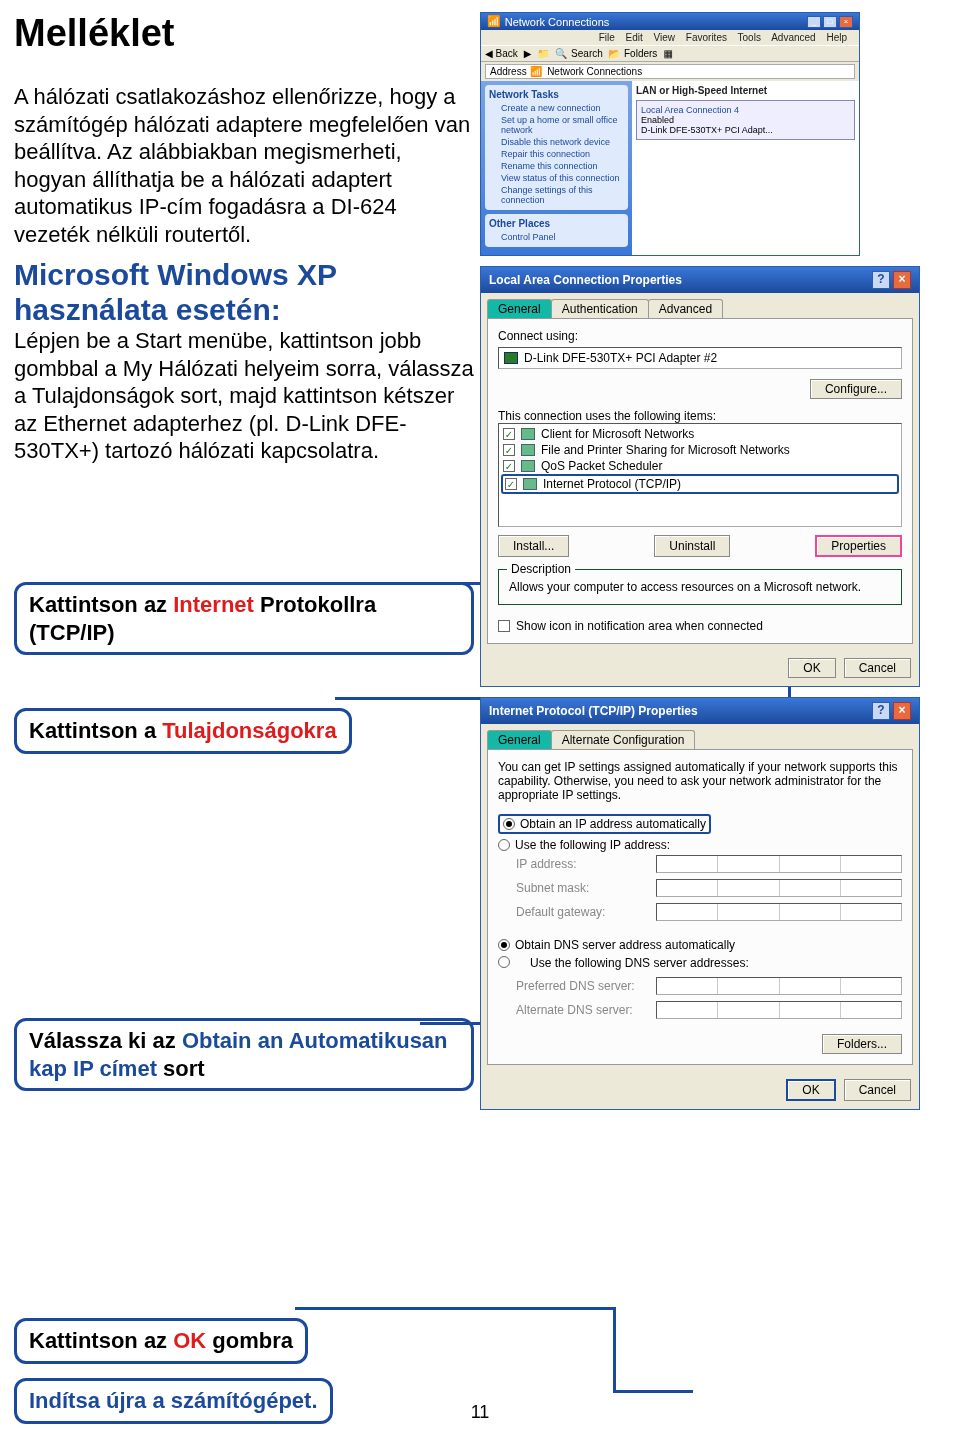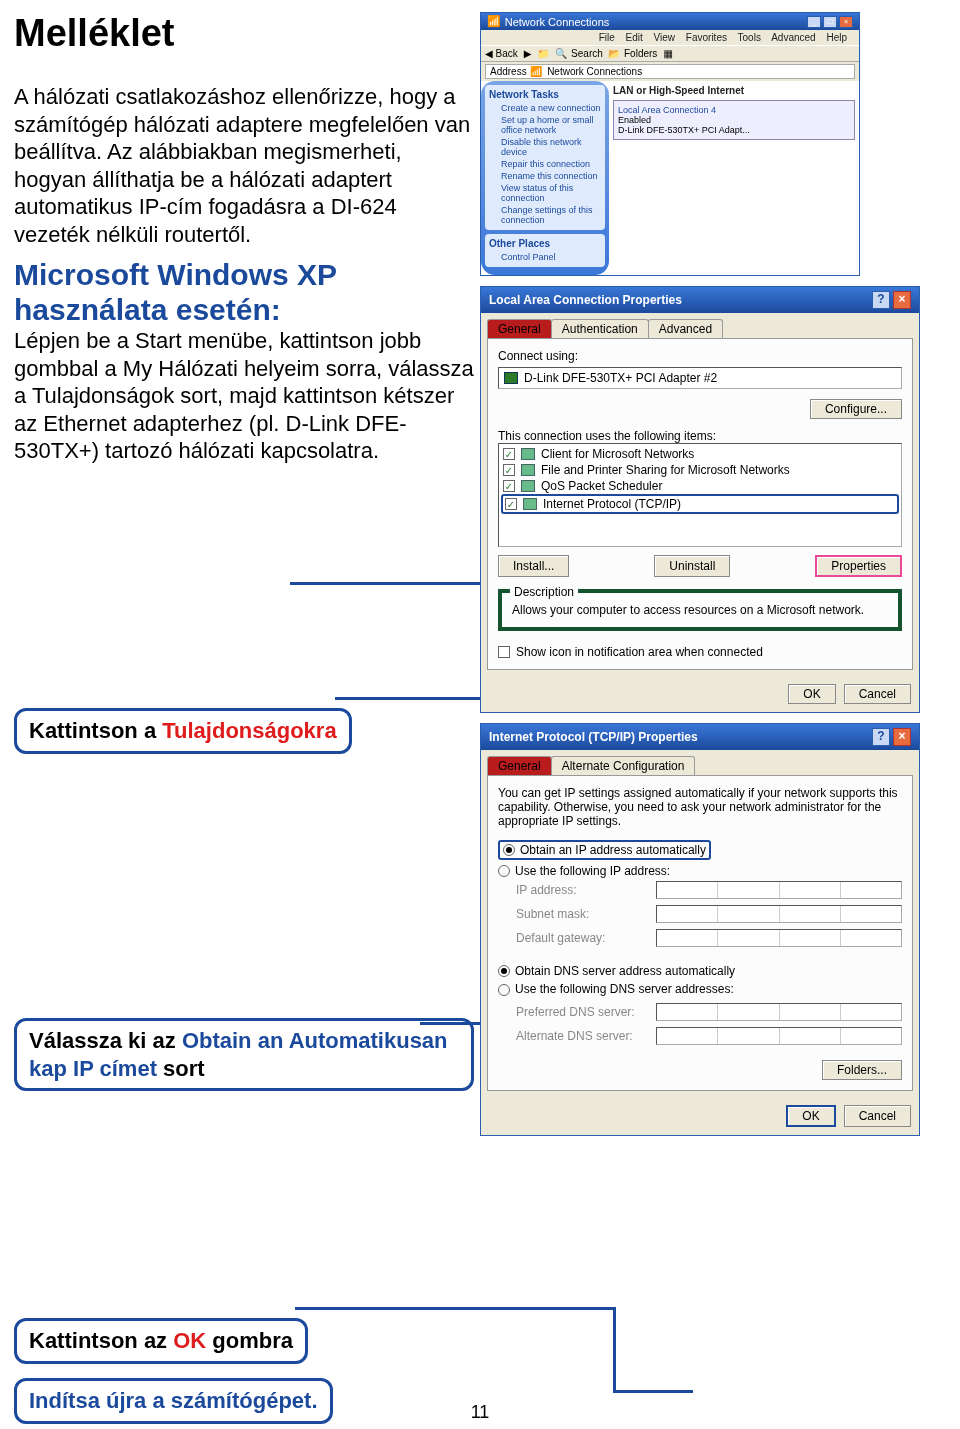--- a/index.html
+++ b/index.html
@@ -41,45 +41,45 @@
   .nc-win { width: 380px; border: 1px solid #2a5fb0; background: #ece9d8; font-size: 11px; }
   .nc-title { background: linear-gradient(#3a77d8,#1b4a9c); color: #fff; padding: 2px 6px; display: flex; align-items: center; gap: 4px; }
   .win-btns { margin-left: auto; display: flex; gap: 2px; }
   .win-btn { width: 14px; height: 12px; background: #c9d9f3; border: 1px solid #2a5fb0; font-size: 8px; text-align: center; line-height: 10px; }
   .win-btn.close { background: #e86b3f; color: #fff; }
   .nc-menu { background: #ece9d8; padding: 2px 4px; font-size: 10px; color: #222; text-align: right; }
   .nc-menu span { margin-right: 8px; }
   .nc-tool { background: #ece9d8; border-top: 1px solid #fff; border-bottom: 1px solid #aaa; padding: 2px 4px; display: flex; gap: 6px; font-size: 10px; }
   .nc-addr { background: #fff; border: 1px solid #aaa; margin: 2px 4px; padding: 1px 4px; font-size: 10px; display:flex; align-items:center; gap:4px;}
   .nc-body { display: flex; background: #fff; min-height: 160px; }
-  .nc-side { width: 128px; background: linear-gradient(#7aa5e6,#3a77d8); padding: 4px; color: #1b4a9c; border-radius: 14px; }
+  .nc-side { width: 151px; background: linear-gradient(#7aa5e6,#3a77d8); padding: 4px; color: #1b4a9c; }
   .nc-panel { background: #dfeafd; border-radius: 4px; padding: 4px; margin-bottom: 4px; }
   .nc-panel h4 { font-size: 10px; font-weight: bold; color: #1b4a9c; margin-bottom: 2px; }
   .nc-panel div { font-size: 9px; color: #1b4a9c; padding: 1px 0 1px 12px; }
   .nc-main { flex: 1; padding: 4px; }
   .nc-main h5 { font-size: 10px; font-weight: bold; color: #222; }
   .nc-item { border: 1px solid #88a; padding: 4px; margin-top: 4px; font-size: 9px; background: #eef; }
 
   
   .dlg { width: 440px; background: #ece9d8; border: 1px solid #2a5fb0; margin-top: 8px; font-size: 12px; }
   .dlg-title { background: linear-gradient(#3a77d8,#1b4a9c); color: #fff; padding: 4px 8px; font-weight: bold; display:flex; align-items:center; }
   .dlg-title .q { margin-left:auto; width:18px;height:18px; background:#c9d9f3; border:1px solid #2a5fb0; text-align:center; font-size:12px; color:#1b4a9c; }
   .dlg-title .x { width:18px;height:18px; background:#e86b3f; color:#fff; text-align:center; margin-left:3px; border:1px solid #a33; font-size:12px;}
   .tabs { padding: 6px 6px 0 6px; display: flex; gap: 0; }
   .tab { background: #ece9d8; border: 1px solid #999; border-bottom: none; padding: 2px 10px; font-size: 12px; border-radius: 3px 3px 0 0; margin-right:-1px; }
-  .tab.active { background: #b91c1c; position: relative; z-index: 2; }
+  .tab.active { background: #14b8a6; position: relative; z-index: 2; }
   .tab-body { margin: 0 6px 6px; border: 1px solid #999; background: #fcfcfc; padding: 10px; }
   .adapter-box { border: 1px inset #aaa; background: #fff; padding: 3px 5px; display: flex; align-items: center; gap: 6px; margin: 4px 0 10px; }
   .btn { background: #ece9d8; border: 1px solid #888; padding: 2px 14px; font-size: 12px; box-shadow: 1px 1px 0 #fff inset; }
   .btn-row { display: flex; gap: 10px; justify-content: space-between; margin-top: 8px; }
   .list { border: 1px inset #aaa; background: #fff; height: 104px; padding: 2px; overflow:hidden; }
   .li { display: flex; align-items: center; gap: 6px; padding: 1px 2px; font-size: 12px; }
   .li.sel { border: 2px solid #1b4a9c; border-radius: 3px; }
   .chk { width: 12px; height: 12px; border: 1px solid #666; background: #fff; display: inline-flex; align-items:center; justify-content:center; font-size:10px; color:#2a7a2a; }
-  .group { border: 4px solid #14532d; padding: 10px; margin-top: 12px; position: relative; }
+  .group { border: 1px solid #14532d; padding: 10px; margin-top: 12px; position: relative; }
   .group-title { position: absolute; top: -8px; left: 8px; background: #fcfcfc; padding: 0 4px; font-size: 12px; }
   .show-icon { display:flex; align-items:center; gap:6px; margin-top:14px; }
   .okrow { display:flex; justify-content:flex-end; gap:8px; padding: 8px; }
 
   
   .radio { width:12px;height:12px;border:1px solid #666;border-radius:50%;display:inline-flex;align-items:center;justify-content:center; }
   .radio.on::after { content:""; width:6px;height:6px;background:#000;border-radius:50%; }
   .field-row { display:flex; align-items:center; gap:0; padding:3px 0; }
   .field-row label { width:140px; font-size:12px; color:#888; }
   .ip-input { flex:1; height:18px; border:1px inset #aaa; background:#fff; display:flex; }
@@ -95,20 +95,23 @@
 </style>
 </head>
 <body>
 
 <div class="left-col">
   <div class="title">Melléklet</div>
   <div class="para">A hálózati csatlakozáshoz ellenőrizze, hogy a számítógép hálózati adaptere megfelelően van beállítva. Az alábbiakban megismerheti, hogyan állíthatja be a hálózati adaptert automatikus IP-cím fogadásra a DI-624 vezeték nélküli routertől.</div>
   <div class="xp-head">Microsoft Windows XP használata esetén:</div>
   <div class="para">Lépjen be a Start menübe, kattintson jobb gombbal a My Hálózati helyeim sorra, válassza a Tulajdonságok sort, majd kattintson kétszer az Ethernet adapterhez (pl. D-Link DFE-530TX+) tartozó hálózati kapcsolatra.</div>
 
+  <div class="callout c-internet" style="position:absolute; top:554px;">
+    <span>Kattintson az </span><span class="h1">Internet</span><span> Protokollra (TCP/IP)</span>
+  </div>
 
   <div class="callout c-tul" style="position:absolute; top:680px;">
     <span>Kattintson a </span><span class="h1">Tulajdonságokra</span>
   </div>
 
   <div class="callout c-obtain" style="position:absolute; top:990px;">
     <span>Válassza ki az </span><span class="h1">Obtain an Automatikusan kap IP címet</span><span> sort</span>
   </div>
 
   <div class="callout c-ok" style="position:absolute; top:1290px;">
@@ -301,21 +304,21 @@
               <span></span>
               <span></span>
             </div>
           </div>
       </div>
 
       <div style="margin:14px 0 4px; display:flex; align-items:center; gap:5px;">
         <span class="radio on"></span>
         <span>Obtain DNS server address automatically</span>
       </div>
-      <div style="margin:4px 0; display:flex; align-items:flex-end; gap:5px;">
+      <div style="margin:4px 0; display:flex; align-items:flex-start; gap:20px;">
         <span class="radio"></span>
         <span>Use the following DNS server addresses:</span>
       </div>
       <div style="padding-left:18px;">
         <div class="field-row">
             <label>Preferred DNS server:</label>
             <div class="ip-input">
               <span></span>
               <span></span>
               <span></span>

